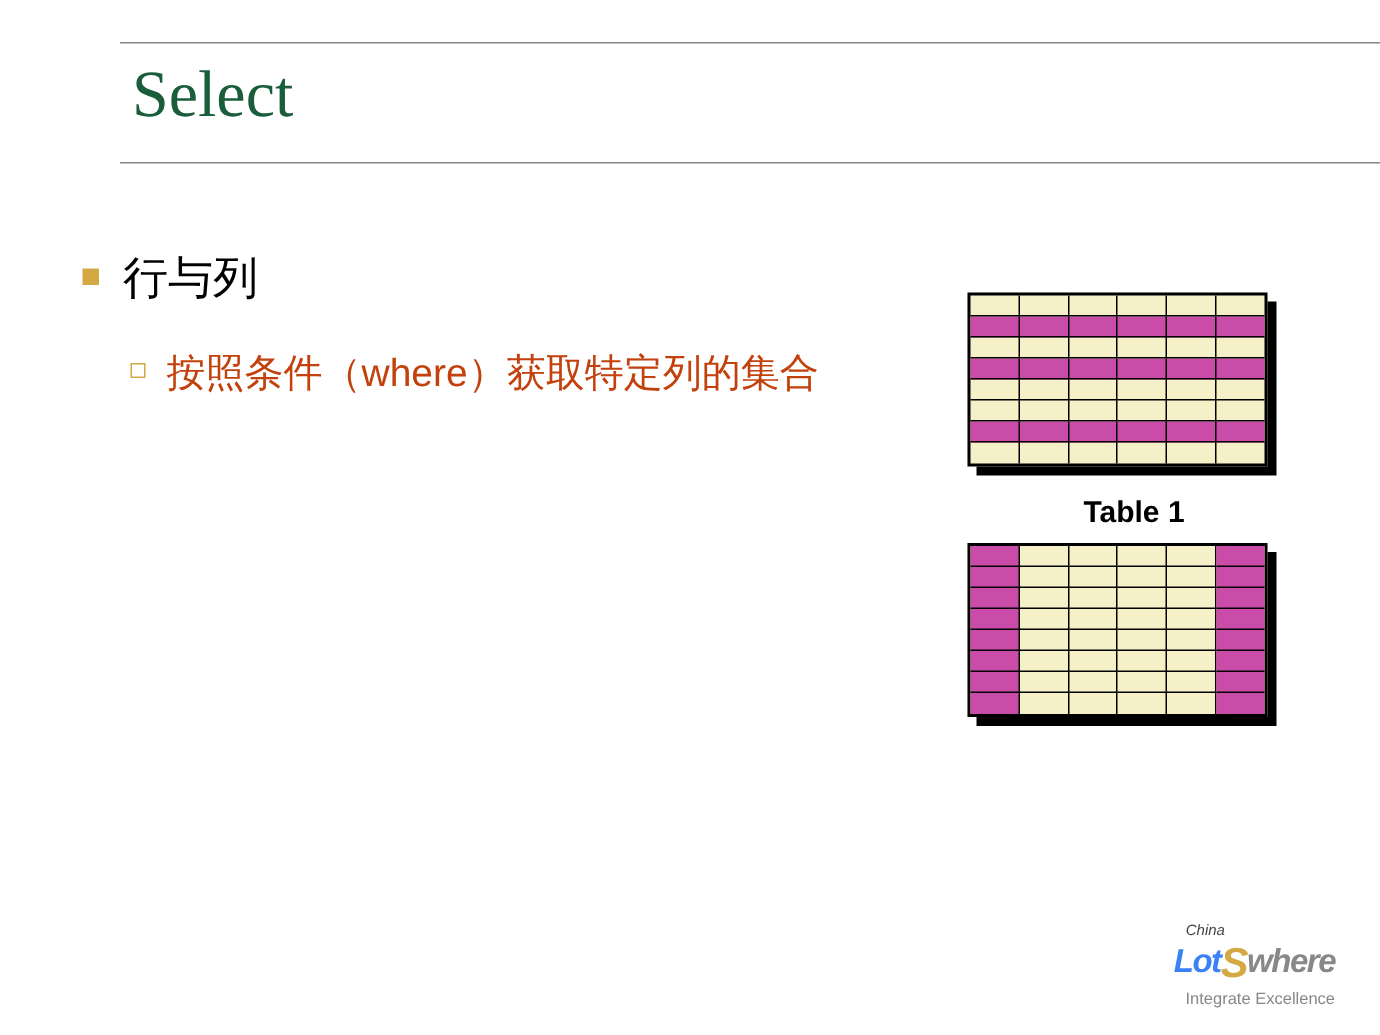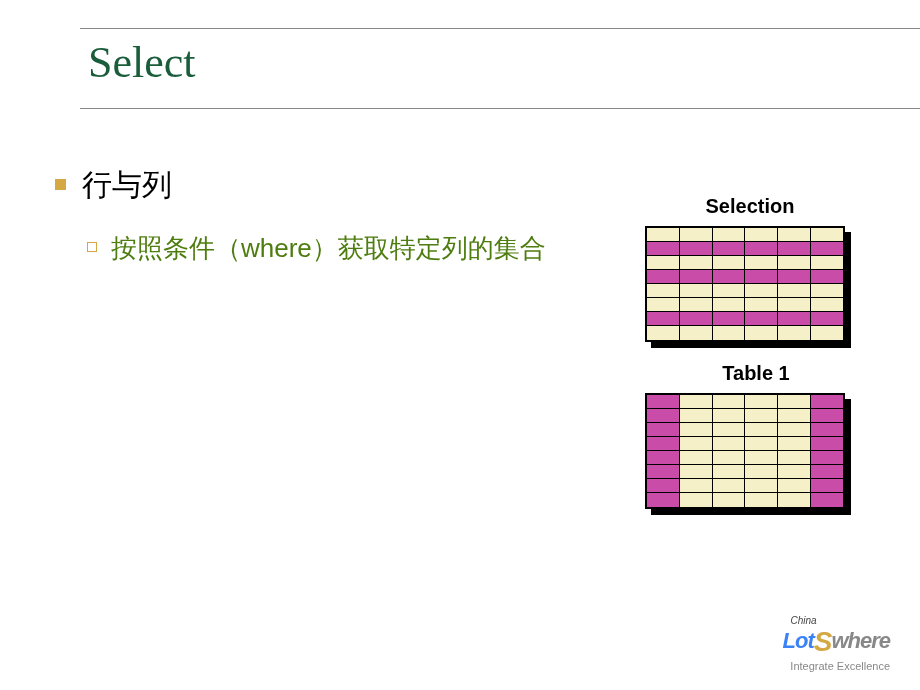--- a/index.html
+++ b/index.html
@@ -8,21 +8,21 @@
     .title-wrap { position: absolute; top: 28px; left: 40px; right: 40px; margin-left: 40px; }
     .title-line { width: 840px; height: 1px; background: #888; margin-bottom: 8px; }
     .title-underline { width: 840px; height: 1px; background: #888; position: absolute; top: 80px; left: 0; }
     .title { font-family: "Times New Roman", serif; font-size: 44px; color: #1a5d3a; font-weight: normal; padding-left: 8px; }
     .content { position: absolute; top: 165px; left: 55px; width: 500px; }
     .bullet-l1 { display: flex; align-items: flex-start; margin-bottom: 24px; }
     .sq-filled { width: 11px; height: 11px; background: #d4a843; margin-top: 14px; margin-right: 16px; flex-shrink: 0; }
     .bullet-l1-text { font-size: 30px; color: #000; }
     .bullet-l2 { display: flex; align-items: flex-start; margin-left: 32px; }
     .sq-outline { width: 10px; height: 10px; border: 1px solid #d4a843; margin-top: 12px; margin-right: 14px; flex-shrink: 0; }
-    .bullet-l2-text { font-size: 26px; color: #4d7c0f; line-height: 1.4; }
+    .bullet-l2-text { font-size: 26px; color: #c2410c; line-height: 1.4; }
     .diagram-area { position: absolute; top: 195px; right: 65px; width: 210px; }
     .diag-label { font-size: 20px; font-weight: bold; color: #000; text-align: center; margin-bottom: 8px; }
     .tbl-wrap { position: relative; margin-bottom: 20px; }
     .tbl-shadow { position: absolute; top: 6px; left: 6px; width: 200px; height: 116px; background: #000; }
     .tbl { position: relative; width: 200px; border: 2px solid #000; background: #f5f0c8; }
     .tbl-row { display: flex; height: 14px; }
     .tbl-row.sel { background: #c94da8; }
     .tbl-cell { flex: 1; border-right: 1px solid #000; border-bottom: 1px solid #000; }
     .tbl-cell:last-child { border-right: none; }
     .tbl-row:last-child .tbl-cell { border-bottom: none; }
@@ -52,21 +52,20 @@
       <div class="sq-filled"></div>
       <div class="bullet-l1-text">行与列</div>
     </div>
     <div class="bullet-l2">
       <div class="sq-outline"></div>
       <div class="bullet-l2-text">按照条件（where）获取特定列的集合</div>
     </div>
   </div>
 
   <div class="diagram-area">
-    <div class="diag-label">Selection</div>
     <div class="tbl-wrap">
       <div class="tbl-shadow"></div>
       <div class="tbl">
         <div class="tbl-row">
             <div class="tbl-cell"></div>
             <div class="tbl-cell"></div>
             <div class="tbl-cell"></div>
             <div class="tbl-cell"></div>
             <div class="tbl-cell"></div>
             <div class="tbl-cell"></div>

